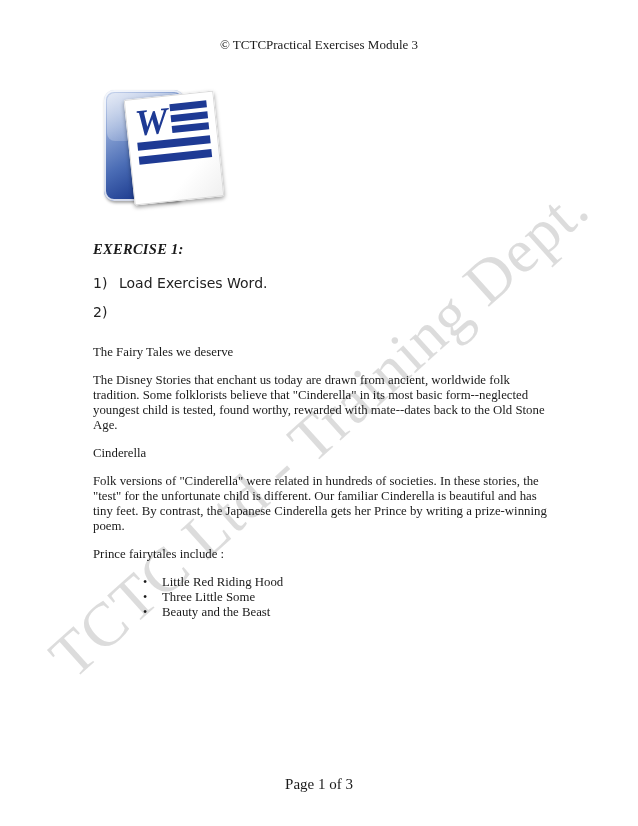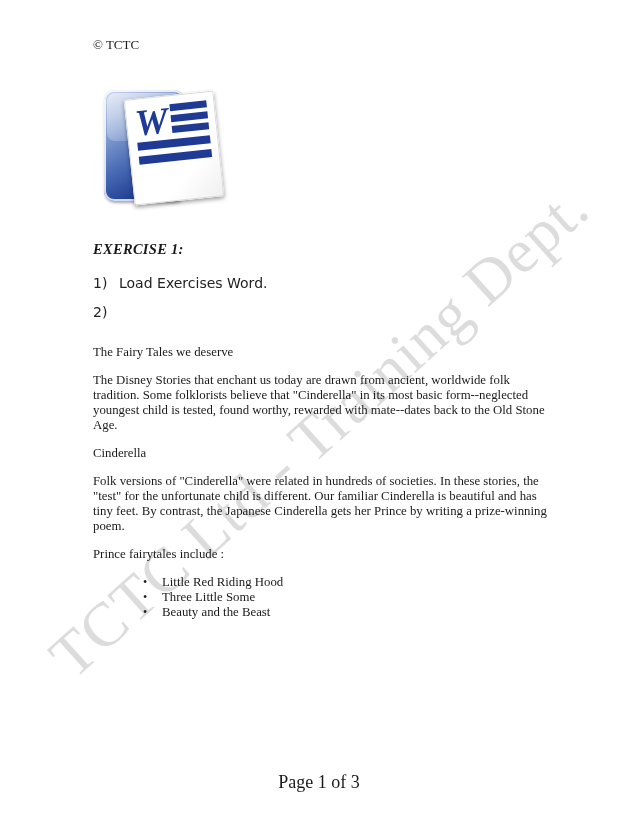--- a/index.html
+++ b/index.html
@@ -21,26 +21,26 @@
     letter-spacing:1px;
     white-space:nowrap;
     color:#c6c6c6;
     opacity:0.6;
     z-index:0;
     font-family:"Liberation Serif", serif;
   }
   
   .page-header {
     position:absolute; top:37px; left:93px; right:93px;
-    display:flex; justify-content:flex-start;
+    display:flex; justify-content:center;
     font-size:13px; z-index:2;
   }
   .page-footer {
     position:absolute; bottom:33px; left:0; right:0;
-    text-align:center; font-size:18px; z-index:2;
+    text-align:center; font-size:15px; z-index:2;
   }
   
   .word-logo { position:absolute; left:104px; top:86px; width:120px; height:122px; z-index:2; }
   .word-logo .square {
     position:absolute; left:0; top:4px; width:80px; height:111px;
     border-radius:10px;
     background:linear-gradient(150deg,#cdd8ee 0%,#8aa3d4 28%,#4a6cb5 55%,#1c3a8e 82%,#16307a 100%);
     box-shadow:inset 0 0 0 2px rgba(255,255,255,0.8), 1px 2px 3px rgba(0,0,0,0.35);
   }
   .word-logo .square::after {
@@ -95,20 +95,21 @@
 </style>
 </head>
 <body>
 
 <div class="doc">
 
   <div class="watermark">TCTC Ltd - Training Dept.</div>
 
   <div class="page-header">
     <span>© TCTC</span>
+    <span>Practical Exercises Module 3</span>
   </div>
 
   <div class="word-logo">
     <div class="square"></div>
     <div class="page">
       <div class="row1">
         <span class="w-letter">W</span>
         <span class="short-bars">
           <span class="short-bar"></span>
           <span class="short-bar"></span>

